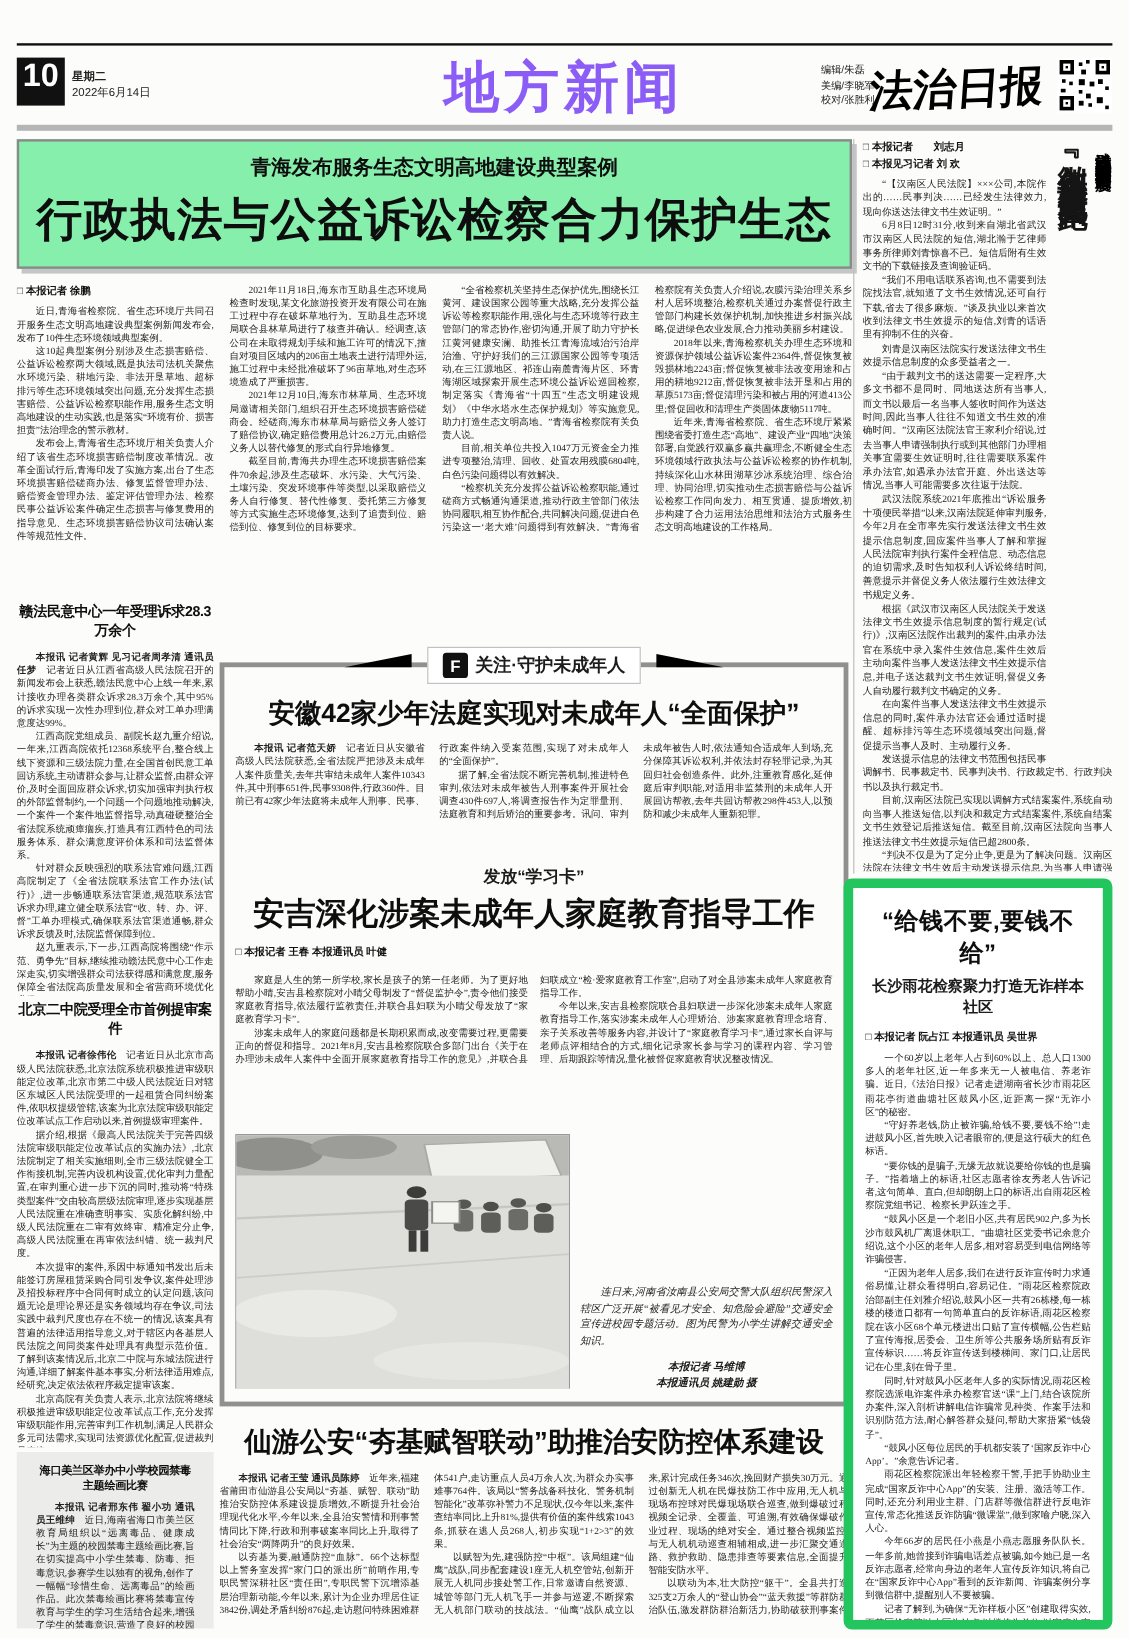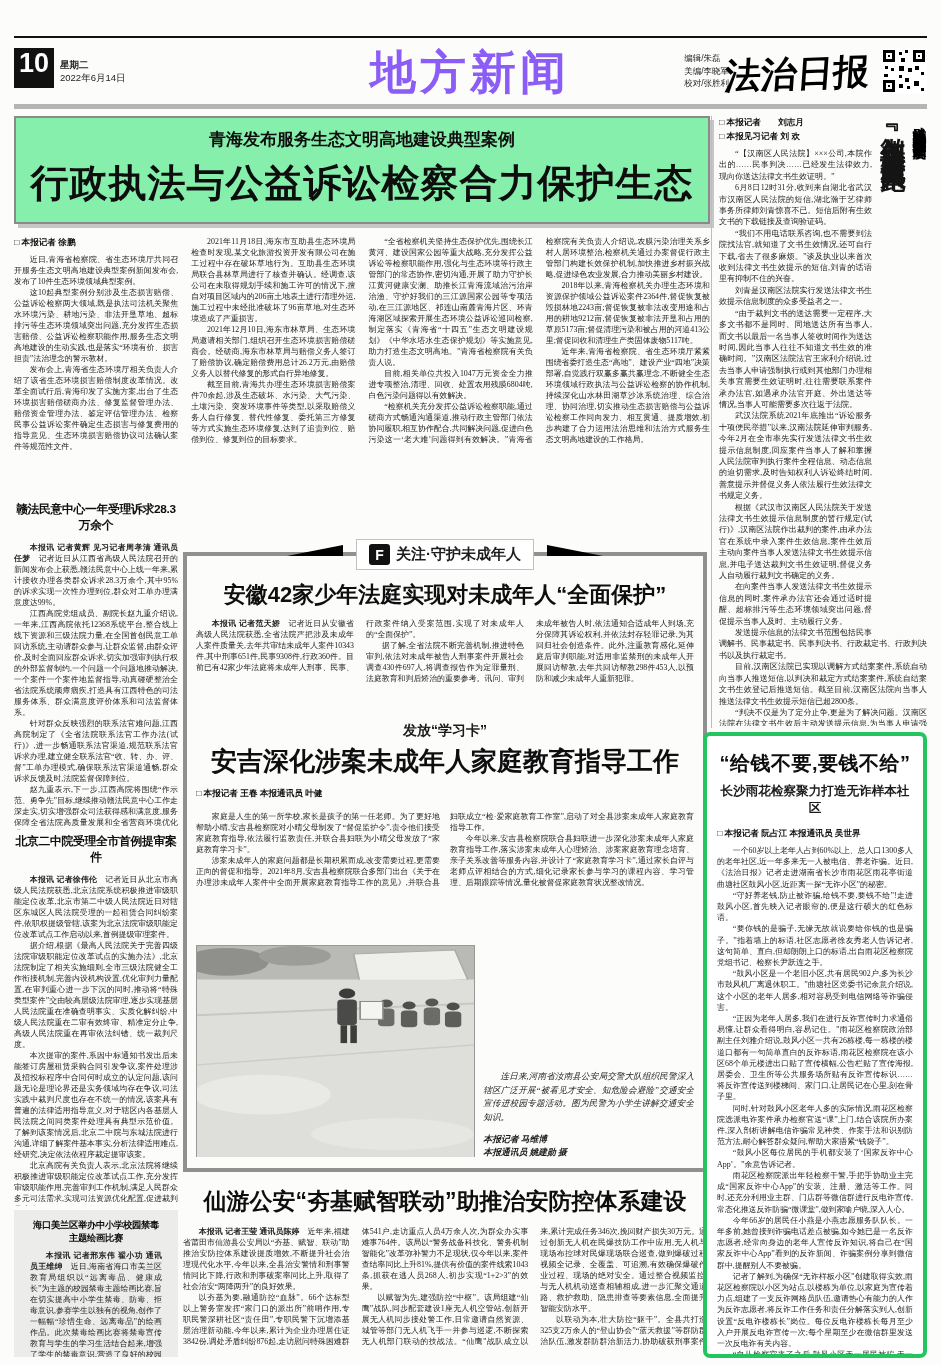--- a/index.html
+++ b/index.html
@@ -71,28 +71,28 @@
   .anji-head{font-size:26px;text-align:center;margin:0 0 8px;}
   .anji-body{display:flex;gap:6px;height:352px;overflow:hidden;flex-direction:column;}
   .anji-c1{width:31%;overflow:hidden;}
   .anji-right{flex:1;display:flex;flex-direction:column;}
   .anji-2col{column-count:2;column-gap:10px;height:128px;overflow:hidden;}
   .photo-row{display:flex;gap:8px;margin-top:6px;flex:1;}
   .photo{width:57%;height:214px;border:1px solid #999;background:#d8d8d8;}
   .caption{width:43%;display:flex;flex-direction:column;justify-content:flex-end;}
   .caption .cap-text{font-size:8.6px;line-height:13.5px;text-indent:2em;text-align:justify;
         font-style:italic;color:#222;}
-  .caption .credit{font-size:8.8px;font-weight:700;text-align:left;font-style:italic;line-height:13px;}
+  .caption .credit{font-size:8.8px;font-weight:700;text-align:center;font-style:italic;line-height:13px;}
   
   #xianyou{position:absolute;left:183px;top:1186px;width:524px;}
   .xy-head{font-size:23px;text-align:center;margin:0 0 9px;}
   .xy-body{column-count:3;column-gap:12px;height:122px;overflow:hidden;}
   
   #changsha{position:absolute;left:703px;top:732px;width:224px;height:626px;background:#fff;
-            border:4px solid #22c55e;border-radius:7px;padding:12px 10px;overflow:hidden;}
+            border:8px solid #22c55e;border-radius:7px;padding:12px 10px;overflow:hidden;}
   .cs-head{font-size:20px;text-align:center;margin:2px 0 6px;letter-spacing:0.5px;}
   .cs-sub{font-family:"Liberation Sans",sans-serif;font-weight:700;font-size:12.6px;text-align:center;margin:0 0 10px;}
   #changsha .para{font-size:7.9px;line-height:11.2px;}
 </style>
 </head>
 <body>
 
 <div class="page" data-name="newspaper-page">
 
   <div class="topline" data-name="top-rule"></div>

